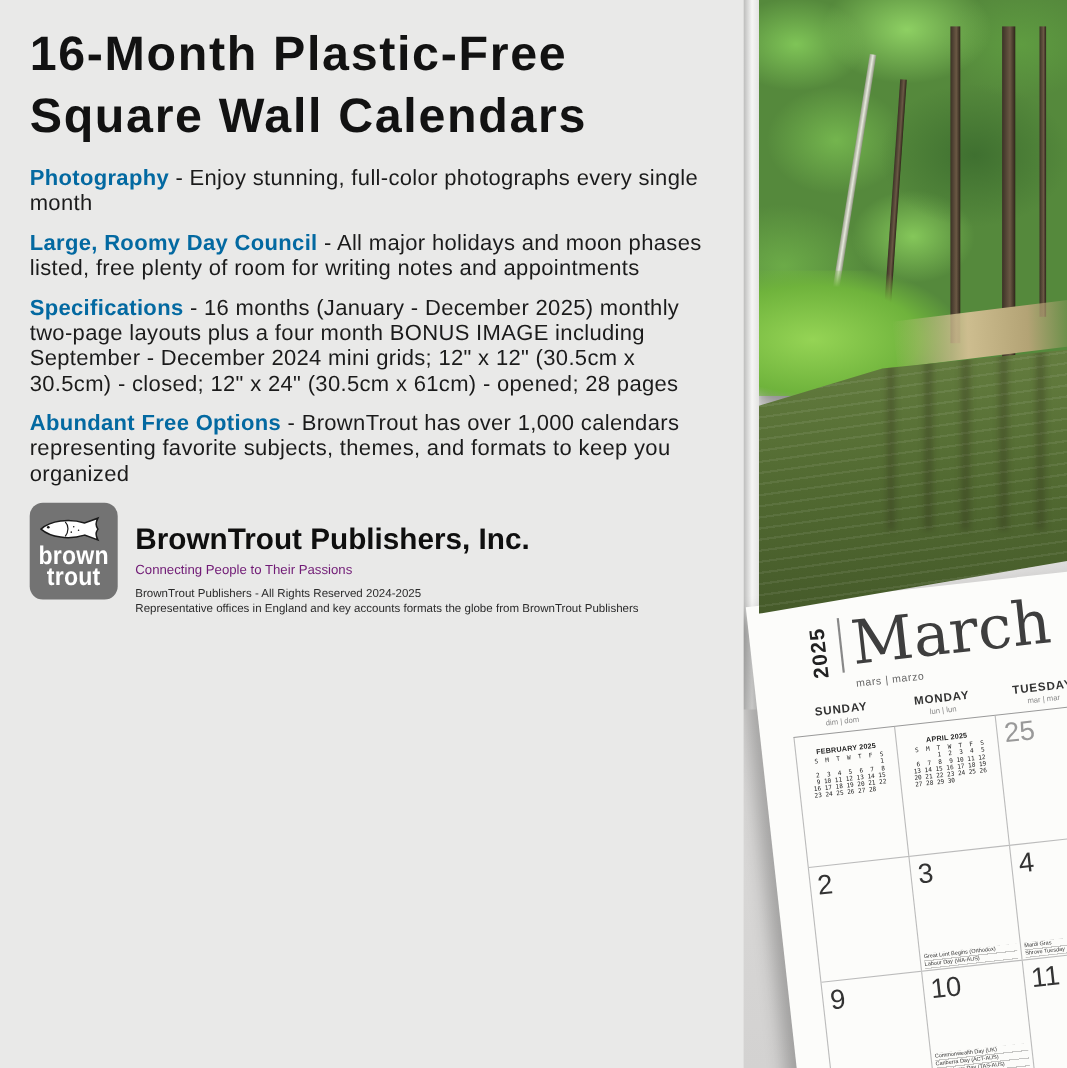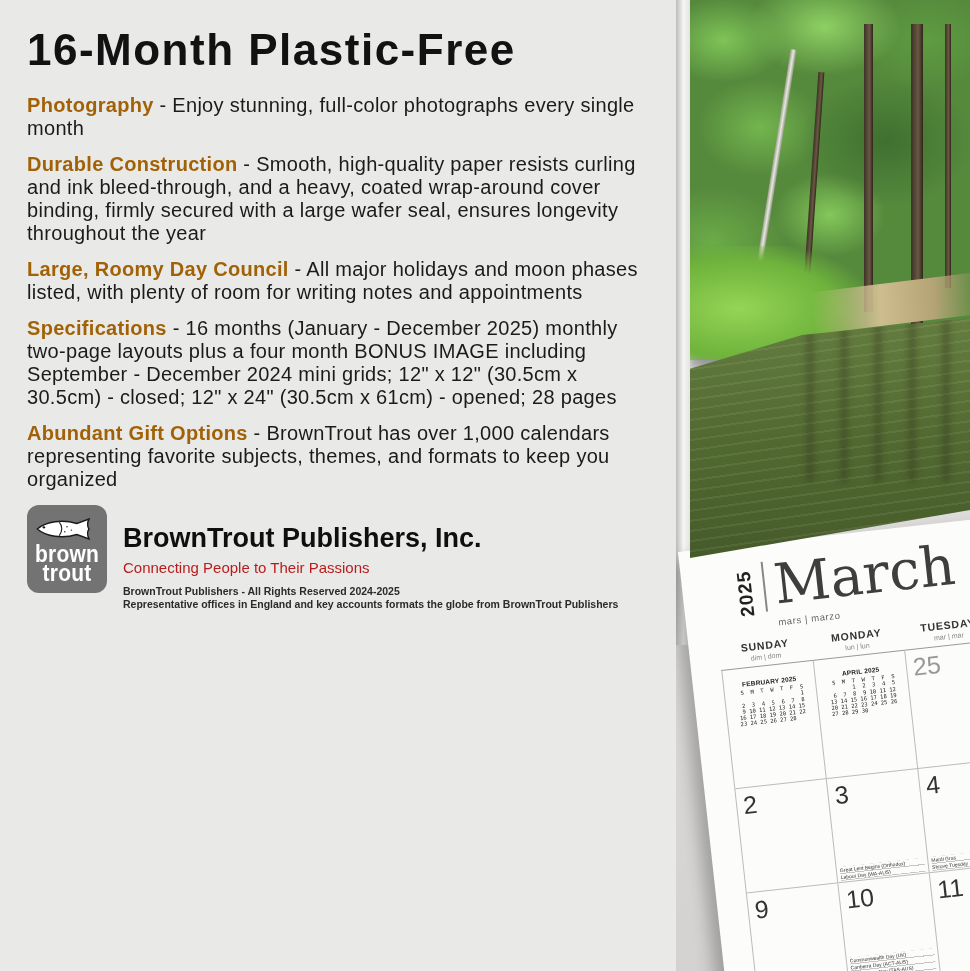--- a/index.html
+++ b/index.html
@@ -7,32 +7,32 @@
     width:970px;height:971px;overflow:hidden;position:relative;
     background:#e9e9e8;color:#161616;
     font-family:"Liberation Sans",sans-serif;
   }
   
   .left{position:absolute;left:0;top:0;width:676px;height:971px;
         padding:22px 30px 0 27px;box-sizing:border-box;}
   h1{font-size:44px;line-height:1.28;letter-spacing:1.5px;font-weight:800;
      margin:0 0 16px 0;color:#121212;}
   .feat{font-size:20px;line-height:23px;letter-spacing:0.3px;margin:0 0 13px 0;color:#1b1b1b;}
-  .feat b{font-weight:700;color:#a16207;margin-top:24px;}
+  .feat b{font-weight:700;color:#0369a1;margin-top:24px;}
   
   .footer{display:flex;gap:16px;margin-top:14px;align-items:flex-start;}
   .logo{width:80px;height:88px;background:#737373;border-radius:12px;flex:none;
         display:flex;flex-direction:column;align-items:center;padding-top:9px;box-sizing:border-box;}
   .logo svg{width:66px;height:30px;display:block;}
   .logo-word{color:#fff;font-weight:700;font-size:21px;line-height:19px;letter-spacing:0.2px;
              transform:scaleY(1.1);}
   .footer-text{padding-top:2px;margin-top:16px;}
   .company{font-size:27px;font-weight:700;color:#0f0f0f;}
-  .tagline{font-size:15px;margin-top:5px;color:#b91c1c;}
-  .fine{margin-top:9px;font-size:10.5px;font-weight:700;color:#2b2b2b;line-height:13px;}
+  .tagline{font-size:12px;margin-top:5px;color:#701a75;}
+  .fine{margin-top:9px;font-size:10.5px;font-weight:400;color:#2b2b2b;line-height:13px;}
   
   .right{position:absolute;left:676px;top:0;width:294px;height:971px;overflow:hidden;
          background:linear-gradient(180deg,#d8d8d7,#dedddc 55%,#d3d2d1);}
   .spine{position:absolute;left:0;top:0;width:17px;height:645px;
          background:linear-gradient(90deg,#bcbcbb,#f6f6f5 45%,#dadad9);}
   
   .cal-page{position:absolute;left:2px;top:552px;width:430px;height:640px;
             background:#fcfcfa;transform:rotate(-6.3deg);transform-origin:0 0;
             box-shadow:-10px 8px 16px rgba(0,0,0,0.25);
             padding:16px 0 0 30px;box-sizing:border-box;}
@@ -90,27 +90,26 @@
          clip-path:polygon(0 18%,40% 6%,100% 0,100% 100%,0 100%);}
   .water-streaks{position:absolute;inset:0;
          background:repeating-linear-gradient(172deg,rgba(255,255,255,0.07) 0 2px,transparent 2px 10px);}
   .water-refl{position:absolute;right:6%;top:0;width:62%;height:58%;filter:blur(3px);
          background:repeating-linear-gradient(90deg,transparent 0 26px,rgba(40,30,20,0.28) 26px 34px);}
 </style>
 </head>
 <body>
 
 <div class="left">
-  <h1><span>16-Month Plastic-Free</span><br></h1>
+  <h1><span>16-Month Plastic-Free</span><br><span>Square Wall Calendars</span></h1>
 
   <p class="feat"><b>Photography</b> <span>- Enjoy stunning, full-color photographs every single month</span></p>
-  <p class="feat"><b>Durable Construction</b> <span>- Smooth, high-quality paper resists curling and ink bleed-through, and a heavy, coated wrap-around cover binding, firmly secured with a large wafer seal, ensures longevity throughout the year</span></p>
-  <p class="feat"><b>Large, Roomy Day Council</b> <span>- All major holidays and moon phases listed, with plenty of room for writing notes and appointments</span></p>
+  <p class="feat"><b>Large, Roomy Day Council</b> <span>- All major holidays and moon phases listed, free plenty of room for writing notes and appointments</span></p>
   <p class="feat"><b>Specifications</b> <span>- 16 months (January - December 2025) monthly two-page layouts plus a four month BONUS IMAGE including September - December 2024 mini grids; 12" x 12" (30.5cm x 30.5cm) - closed; 12" x 24" (30.5cm x 61cm) - opened; 28 pages</span></p>
-  <p class="feat"><b>Abundant Gift Options</b> <span>- BrownTrout has over 1,000 calendars representing favorite subjects, themes, and formats to keep you organized</span></p>
+  <p class="feat"><b>Abundant Free Options</b> <span>- BrownTrout has over 1,000 calendars representing favorite subjects, themes, and formats to keep you organized</span></p>
 
   <div class="footer">
     <div class="logo">
       <svg viewBox="0 0 120 52">
         <path d="M6 26 C22 12 52 8 78 16 L100 8 C96 16 96 20 100 26 C96 32 96 36 100 44 L78 36 C52 44 22 40 6 26 Z" fill="#ffffff" stroke="#1a1a1a" stroke-width="2.5"></path>
         <circle cx="18" cy="23" r="2.2" fill="#1a1a1a"></circle>
         <path d="M46 14 C52 20 52 30 46 38" fill="none" stroke="#1a1a1a" stroke-width="2"></path>
         <circle cx="60" cy="22" r="1.3" fill="#1a1a1a"></circle>
         <circle cx="68" cy="28" r="1.3" fill="#1a1a1a"></circle>
         <circle cx="56" cy="31" r="1.3" fill="#1a1a1a"></circle>

